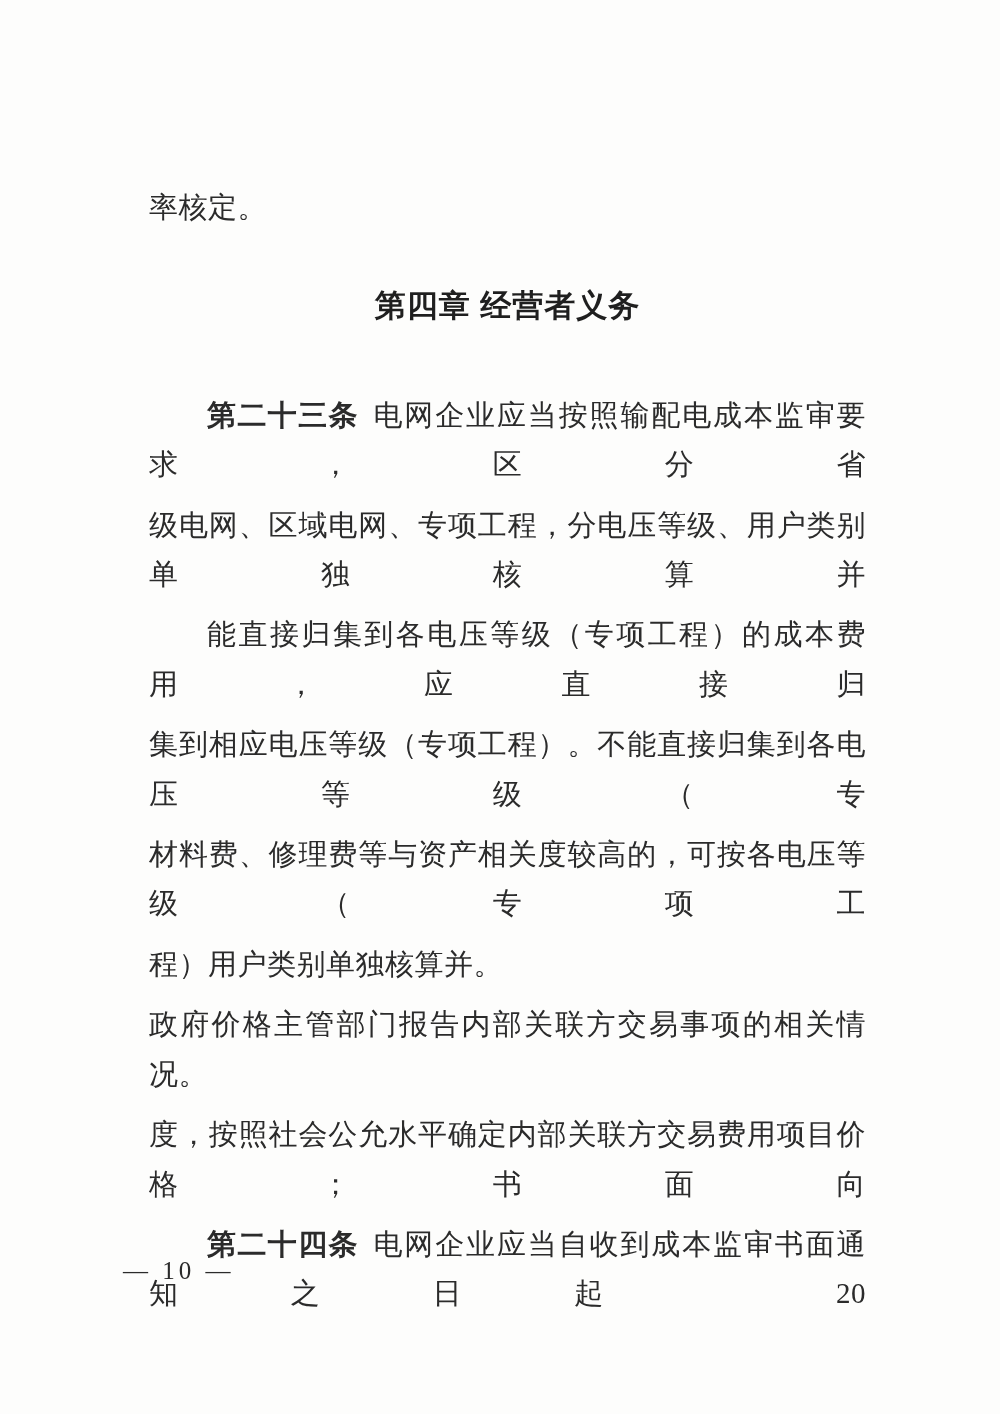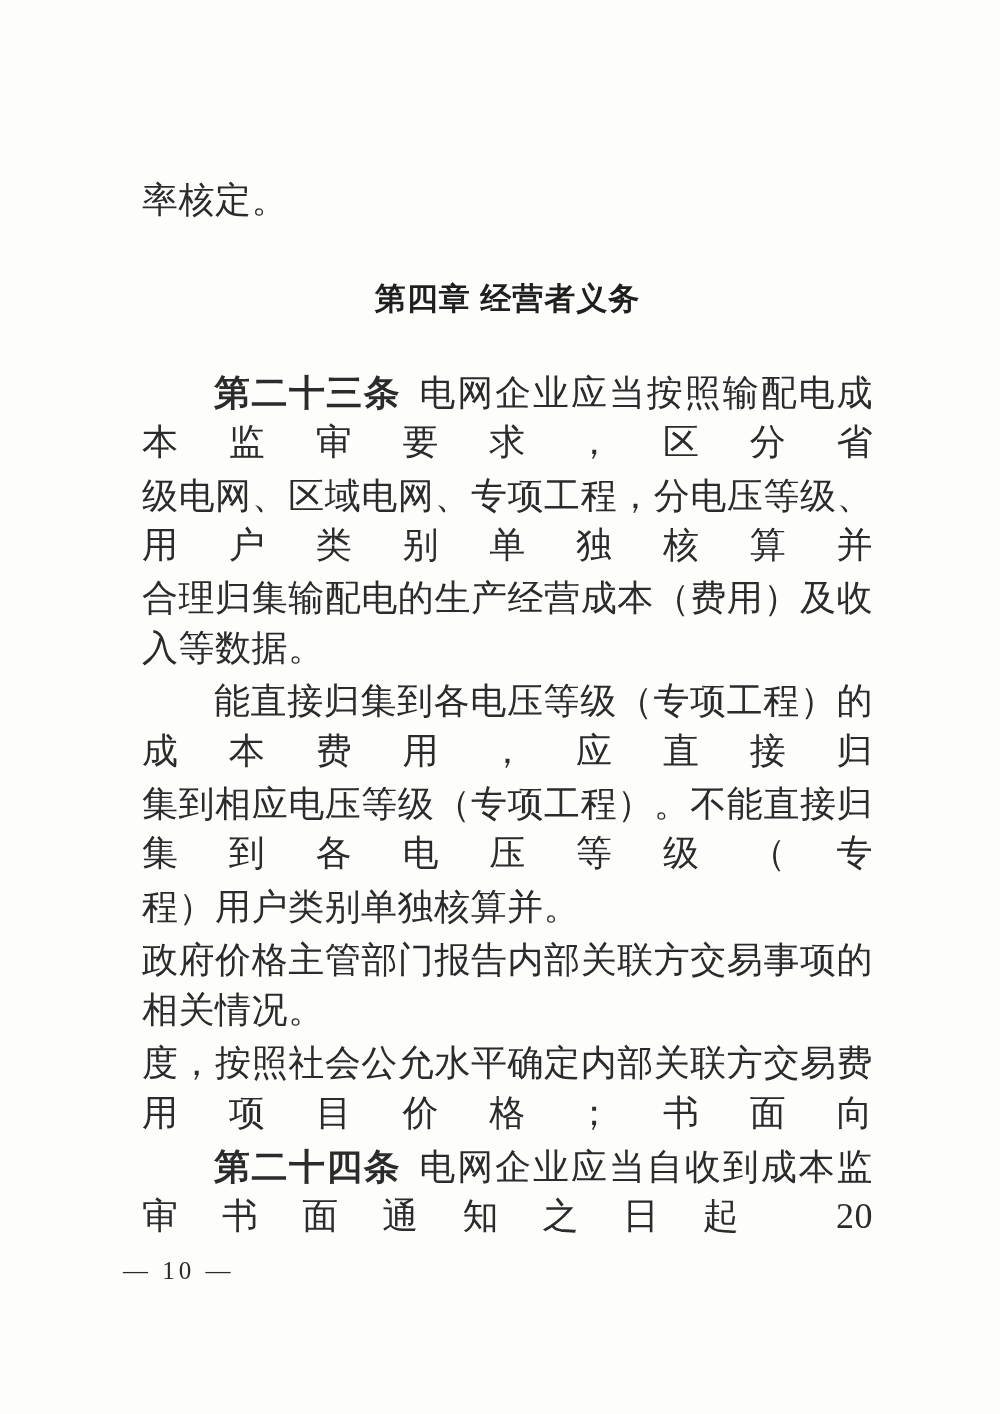--- a/index.html
+++ b/index.html
@@ -14,37 +14,37 @@
     font-family: "Liberation Serif", "DejaVu Serif", serif;
     overflow: hidden;
   }
   .content {
     position: absolute;
     top: 172px;
     left: 138px;
     width: 739px;
   }
   .bline {
-    margin: 4px;
-    font-size: 36px;
+    margin: 11px;
+    font-size: 29px;
     line-height: 49.4px;
     text-align: justify;
     white-space: normal;
     letter-spacing: 0.5px;
   }
   .bline.fill { text-align-last: justify; }
   .bline.ind { text-indent: 2em; }
   .lead {
     font-weight: bold;
     font-family: "Liberation Sans", "DejaVu Sans", sans-serif;
     margin-right: 0.5em;
     letter-spacing: 0;
   }
   .chapter-heading {
-    margin: 49px 0 44px 0;
+    margin: 49px 0 60px 0;
     font-size: 31px;
     line-height: 49.4px;
     font-weight: bold;
     text-align: center;
     font-family: "Liberation Sans", "DejaVu Sans", sans-serif;
     color: #1f1f1f;
     letter-spacing: 1px;
   }
   .page-number {
     position: absolute;
@@ -61,24 +61,24 @@
 
 <div class="page">
   <div class="content">
 
     <p class="bline"><span>率核定。</span></p>
 
     <h2 class="chapter-heading">第四章  经营者义务</h2>
 
     <p class="bline fill ind"><b class="lead">第二十三条</b><span>电网企业应当按照输配电成本监审要求，区分省</span></p>
     <p class="bline fill"><span>级电网、区域电网、专项工程，分电压等级、用户类别单独核算并</span></p>
-    <p class="bline"><span>合理归集输配电的生产经营成本（费用）及收入等数据。</span></p>
 
     <p class="bline fill ind"><span>能直接归集到各电压等级（专项工程）的成本费用，应直接归</span></p>
     <p class="bline fill"><span>集到相应电压等级（专项工程）。不能直接归集到各电压等级（专</span></p>
+    <p class="bline fill"><span>材料费、修理费等与资产相关度较高的，可按各电压等级（专项工</span></p>
     <p class="bline"><span>程）用户类别单独核算并。</span></p>
 
     <p class="bline"><span>政府价格主管部门报告内部关联方交易事项的相关情况。</span></p>
     <p class="bline fill"><span>度，按照社会公允水平确定内部关联方交易费用项目价格；书面向</span></p>
 
     <p class="bline fill ind"><b class="lead">第二十四条</b><span>电网企业应当自收到成本监审书面通知之日起 20</span></p>
     <p class="bline fill"></p>
 
   </div>
 

